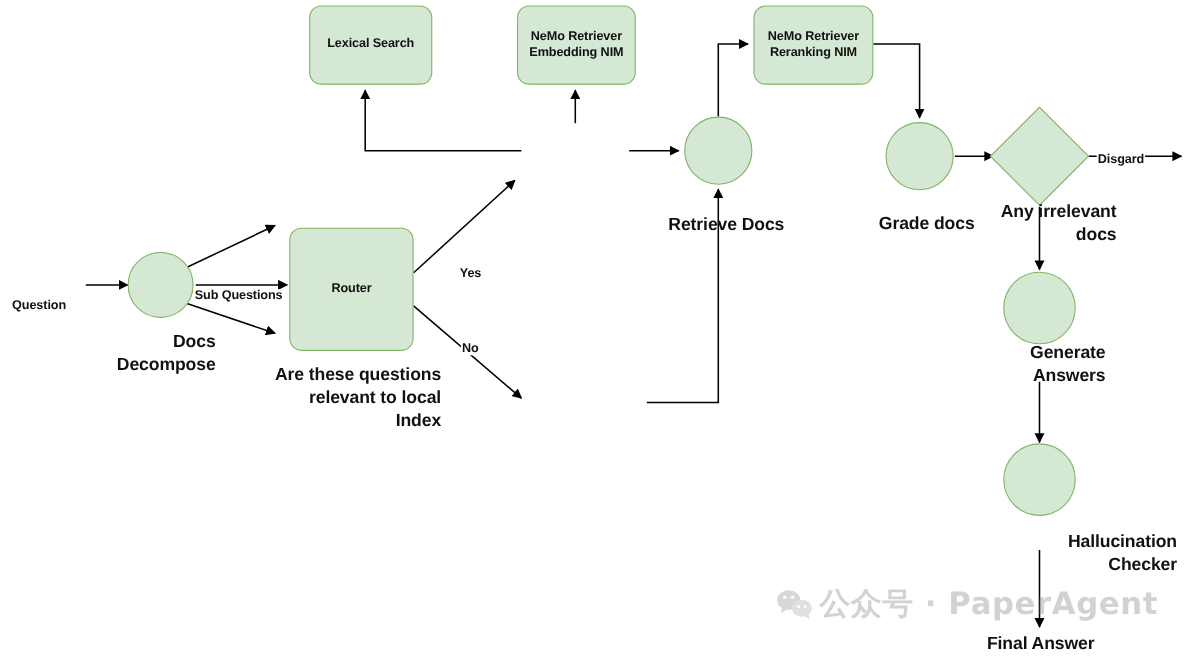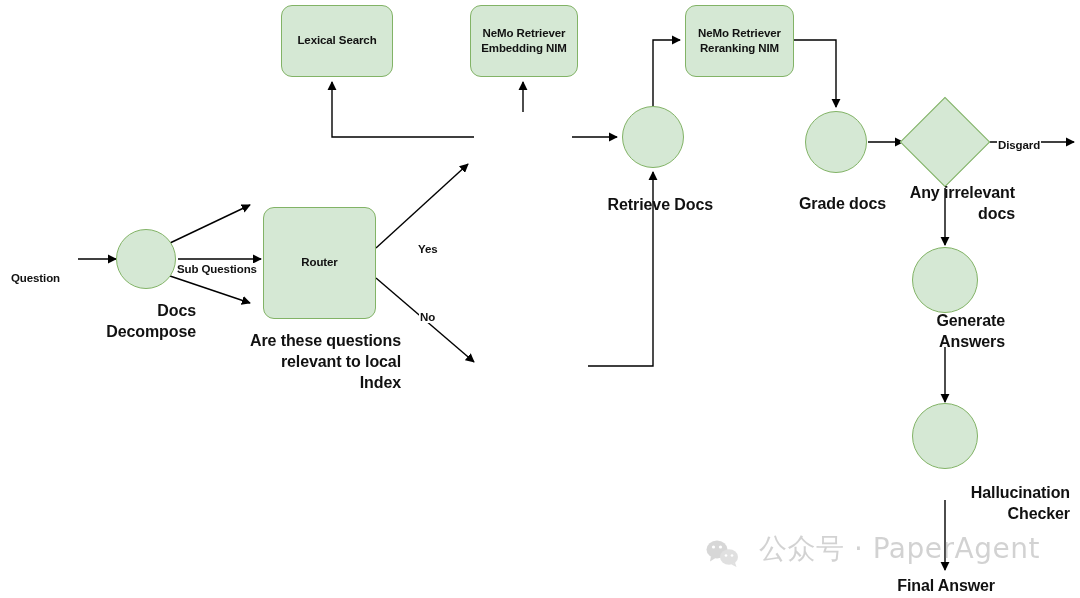--- a/index.html
+++ b/index.html
@@ -81,24 +81,25 @@
     padding: 0 1px;
     white-space: nowrap;
     letter-spacing: -0.1px;
     margin-top: 20px;
   }
   #watermark {
     position: absolute;
     left: 706px;
     top: 530px;
     display: flex;
-    align-items: flex-end;
-    gap: 19px;
+    align-items: center;
+    gap: 5px;
     opacity: 0.30;
     pointer-events: none;
+    font-weight: bold;
   }
   #watermark .wm-text {
     font-size: 28px;
     color: #6e6e6e;
     font-family: "DejaVu Sans", sans-serif;
     letter-spacing: 0.5px;
     white-space: nowrap;
   }
   .wechat-logo {
     width: 34px;

